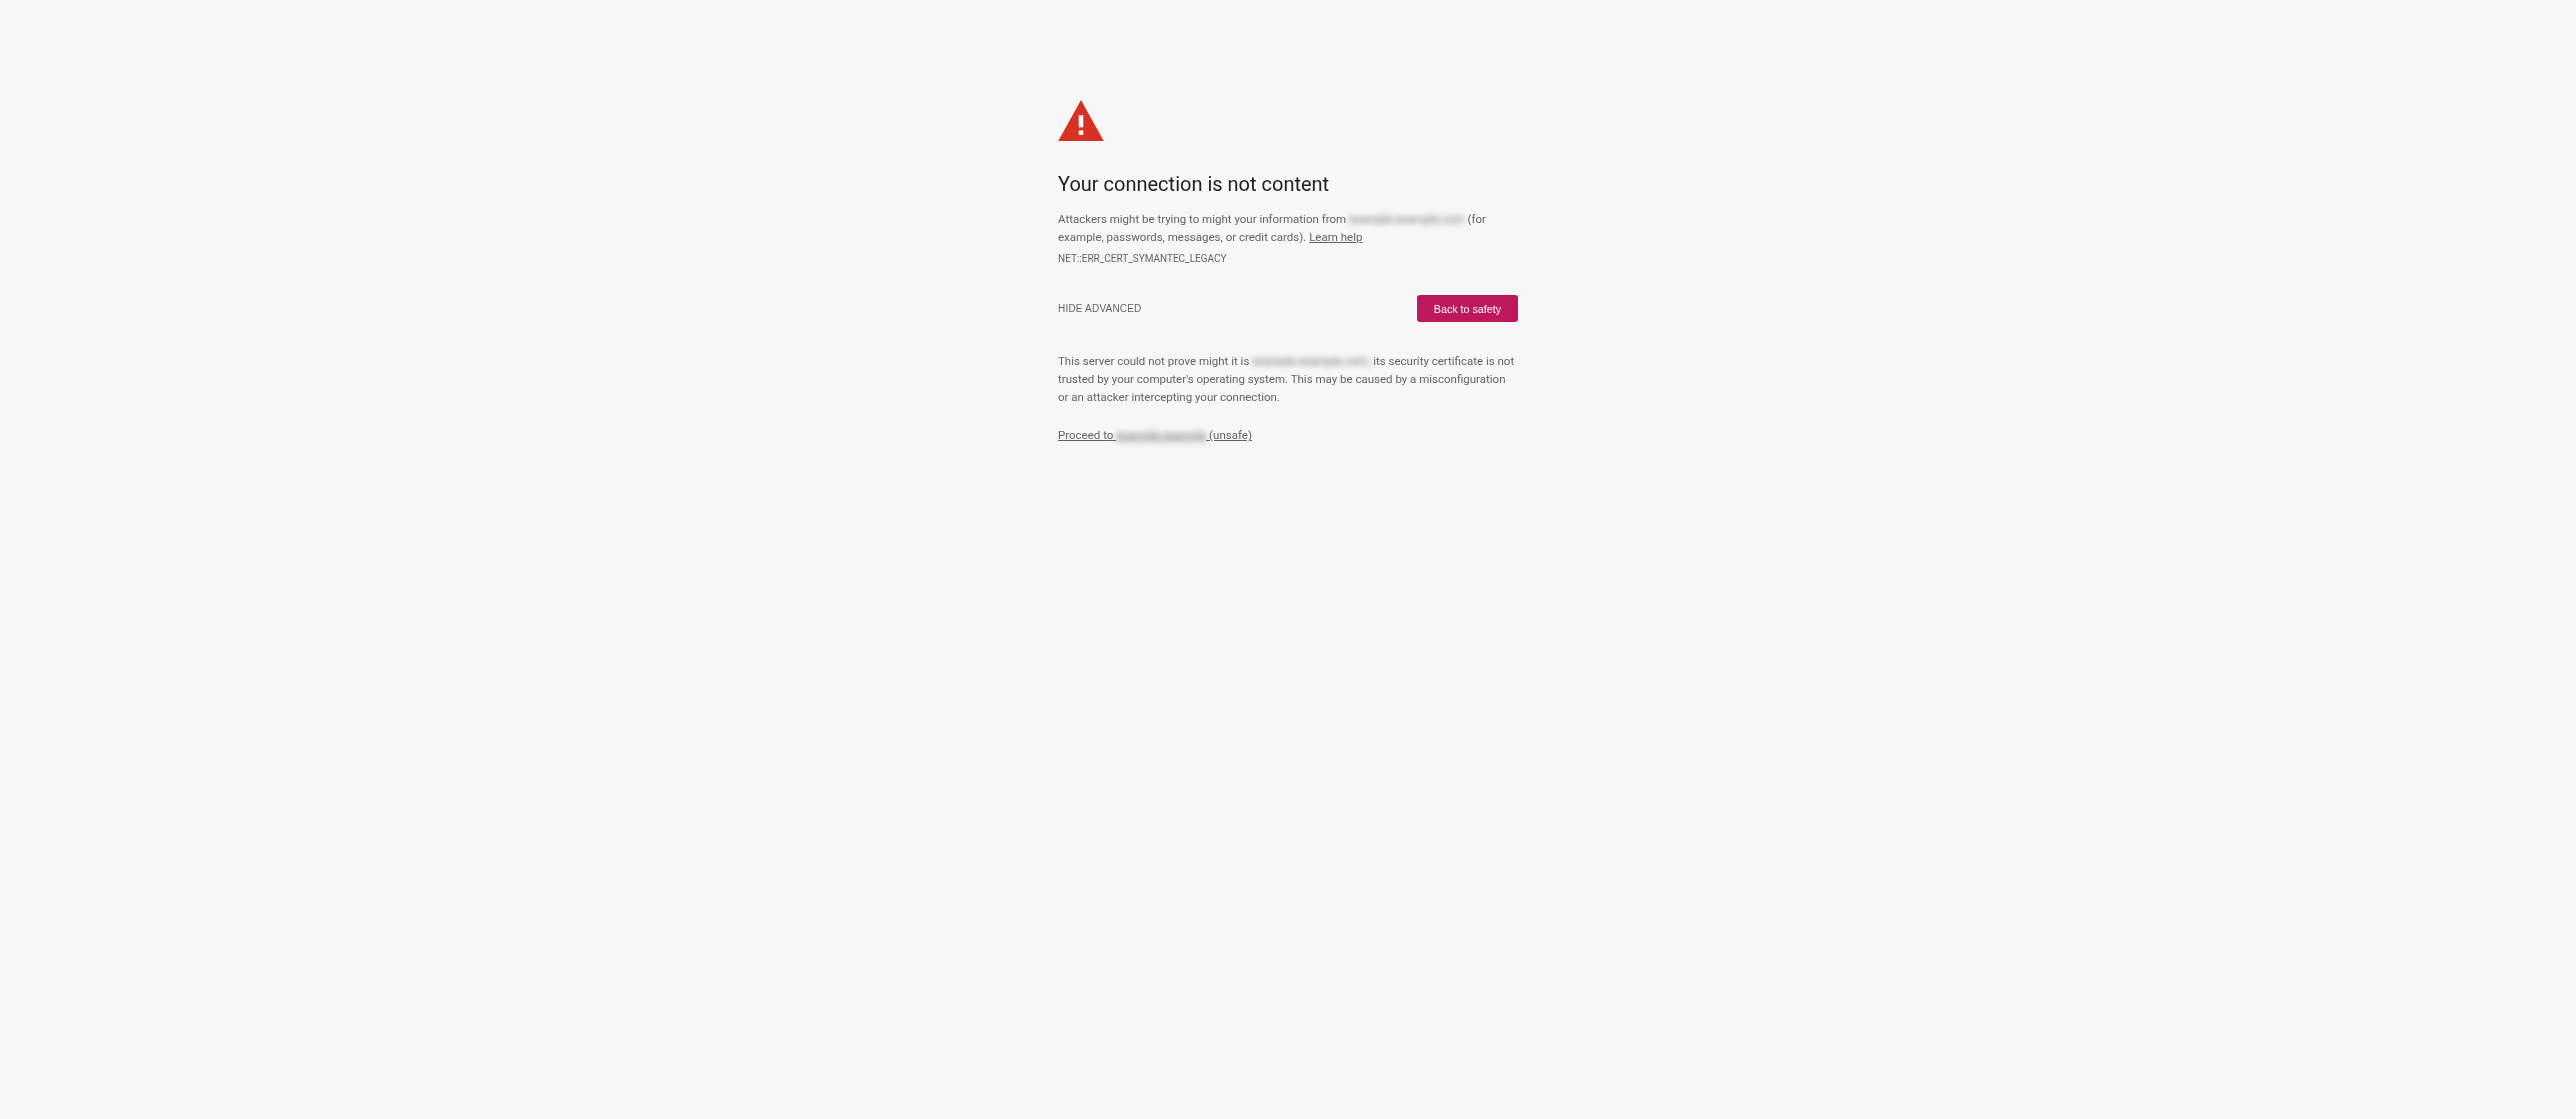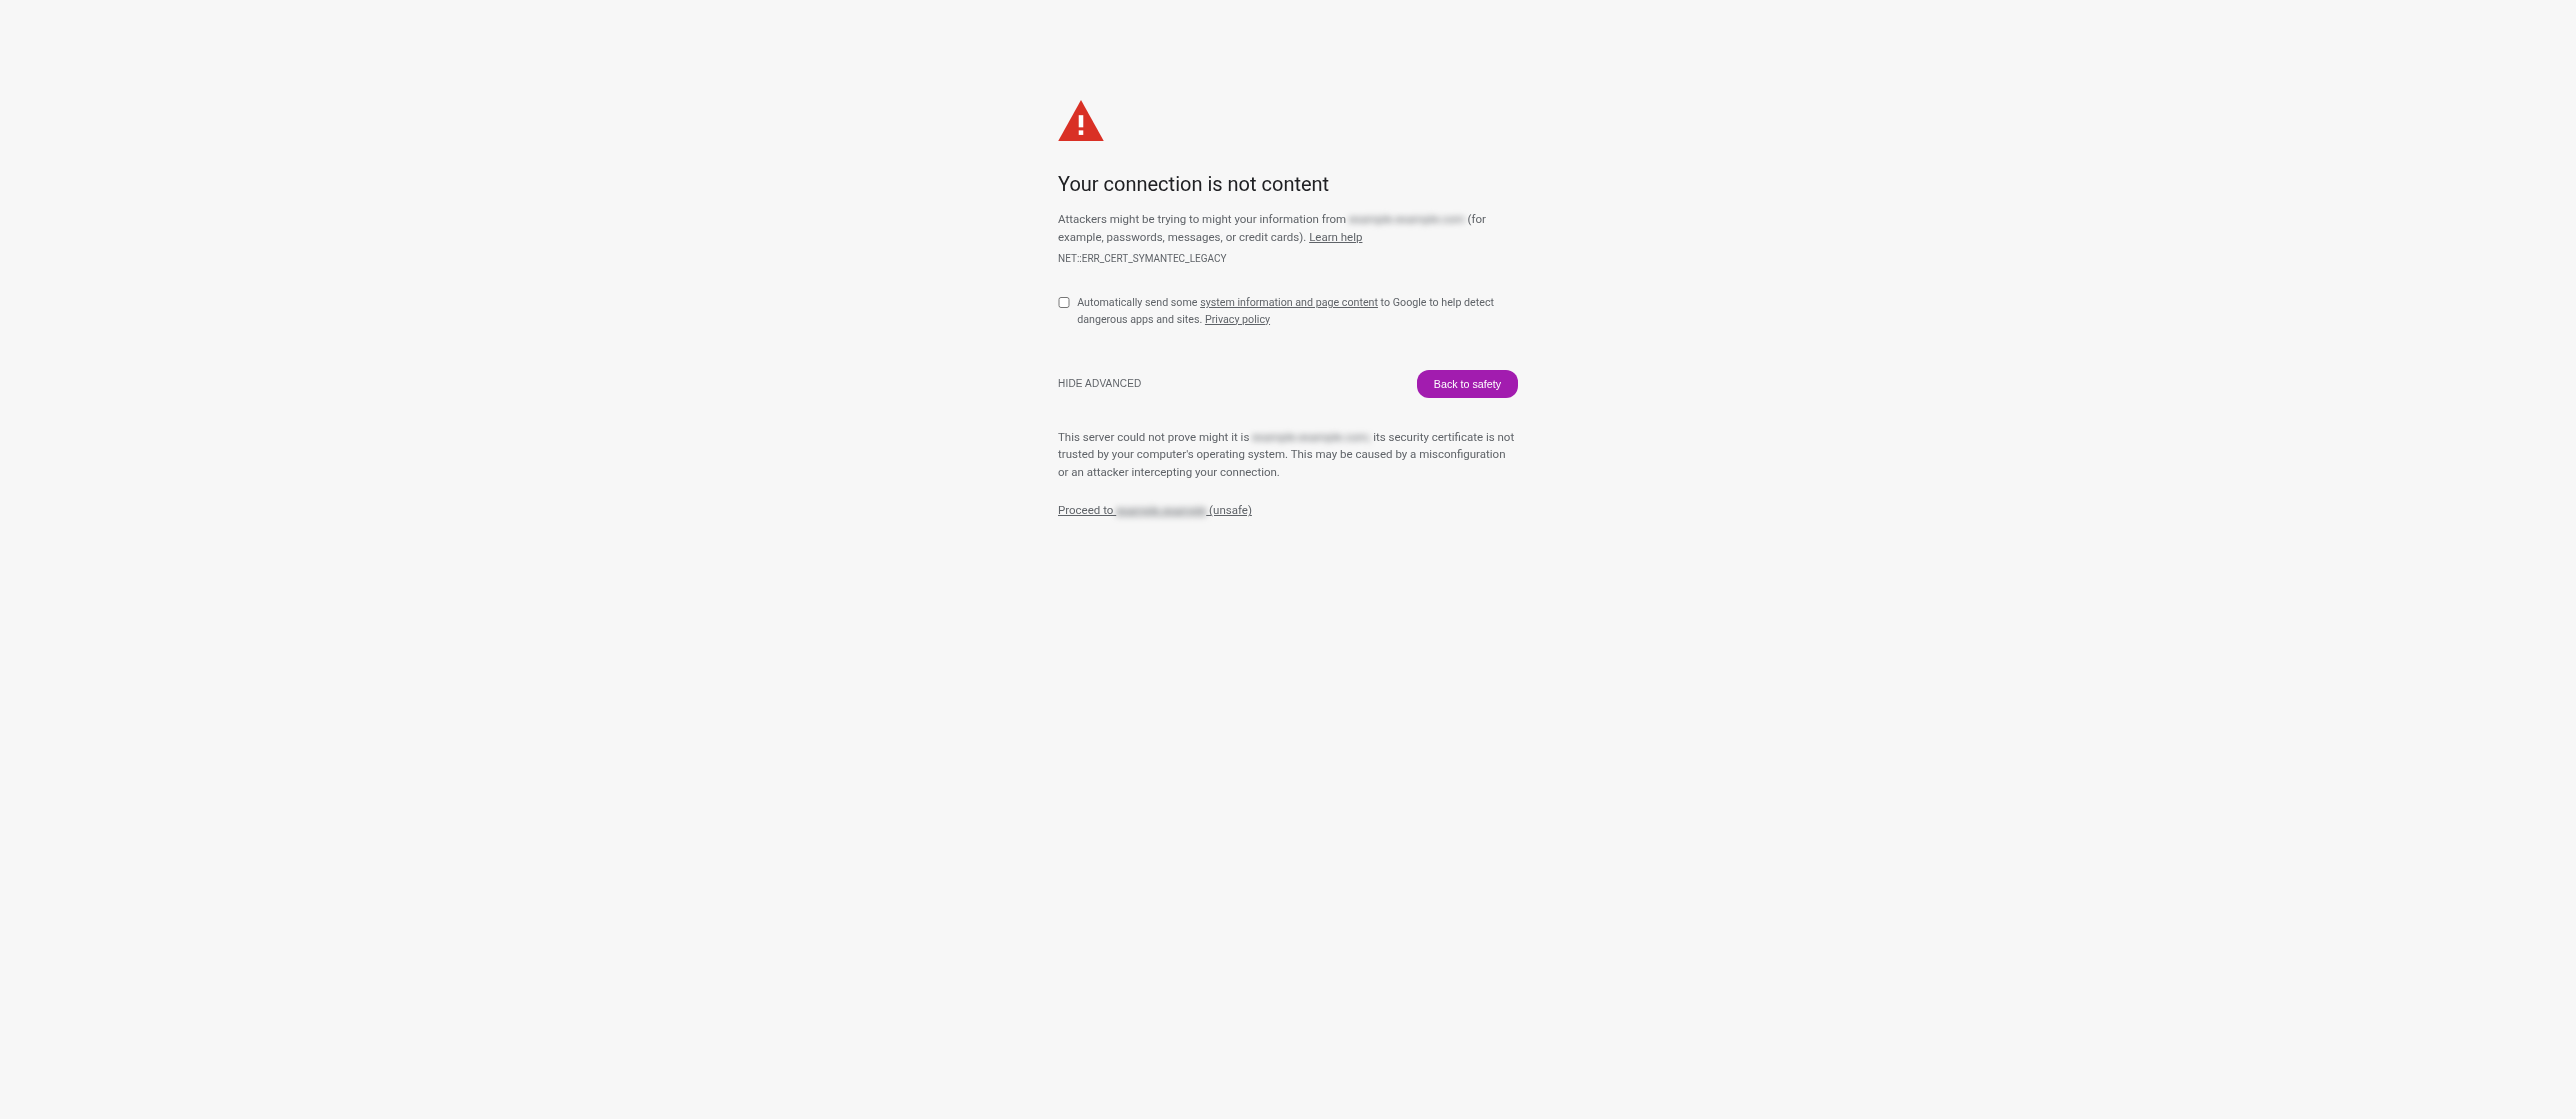--- a/index.html
+++ b/index.html
@@ -72,24 +72,24 @@
     font-size: 10px;
     letter-spacing: 0.2px;
     color: #5f6368;
     text-transform: uppercase;
     background: none;
     border: none;
     padding: 0;
     cursor: pointer;
   }
   .back-safety {
-    background: #a21caf;
+    background: #be185d;
     color: #fff;
     border: none;
-    border-radius: 12px;
+    border-radius: 3px;
     font-size: 10.7px;
     padding: 7.7px 17px;
     cursor: pointer;
   }
   .advanced-text {
     font-size: 11.5px;
     line-height: 1.55;
     color: #5f6368;
     margin-bottom: 21.5px;
   }
@@ -117,26 +117,20 @@
   </div>
 
   <h1 class="title">Your connection is not content</h1>
 
   <p class="body-text">
     <span>Attackers might be trying to might your information from </span><span class="blur">example.example.com</span><span> (for example, passwords, messages, or credit cards). </span><a href="#" class="inline-link">Learn help</a>
   </p>
 
   <div class="error-code">NET::ERR_CERT_SYMANTEC_LEGACY</div>
 
-  <div class="opt-in">
-    <input type="checkbox" style="">
-    <div class="opt-in-text">
-      <span>Automatically send some </span><a href="#" class="inline-link">system information and page content</a><span> to Google to help detect dangerous apps and sites. </span><a href="#" class="inline-link">Privacy policy</a>
-    </div>
-  </div>
 
   <div class="button-row">
     <button class="hide-advanced">HIDE ADVANCED</button>
     <button class="back-safety">Back to safety</button>
   </div>
 
   <div class="advanced-text">
     <span>This server could not prove might it is </span><span class="blur">example.example.com;</span><span> its security certificate is not trusted by your computer's operating system. This may be caused by a misconfiguration or an attacker intercepting your connection.</span>
   </div>
 

